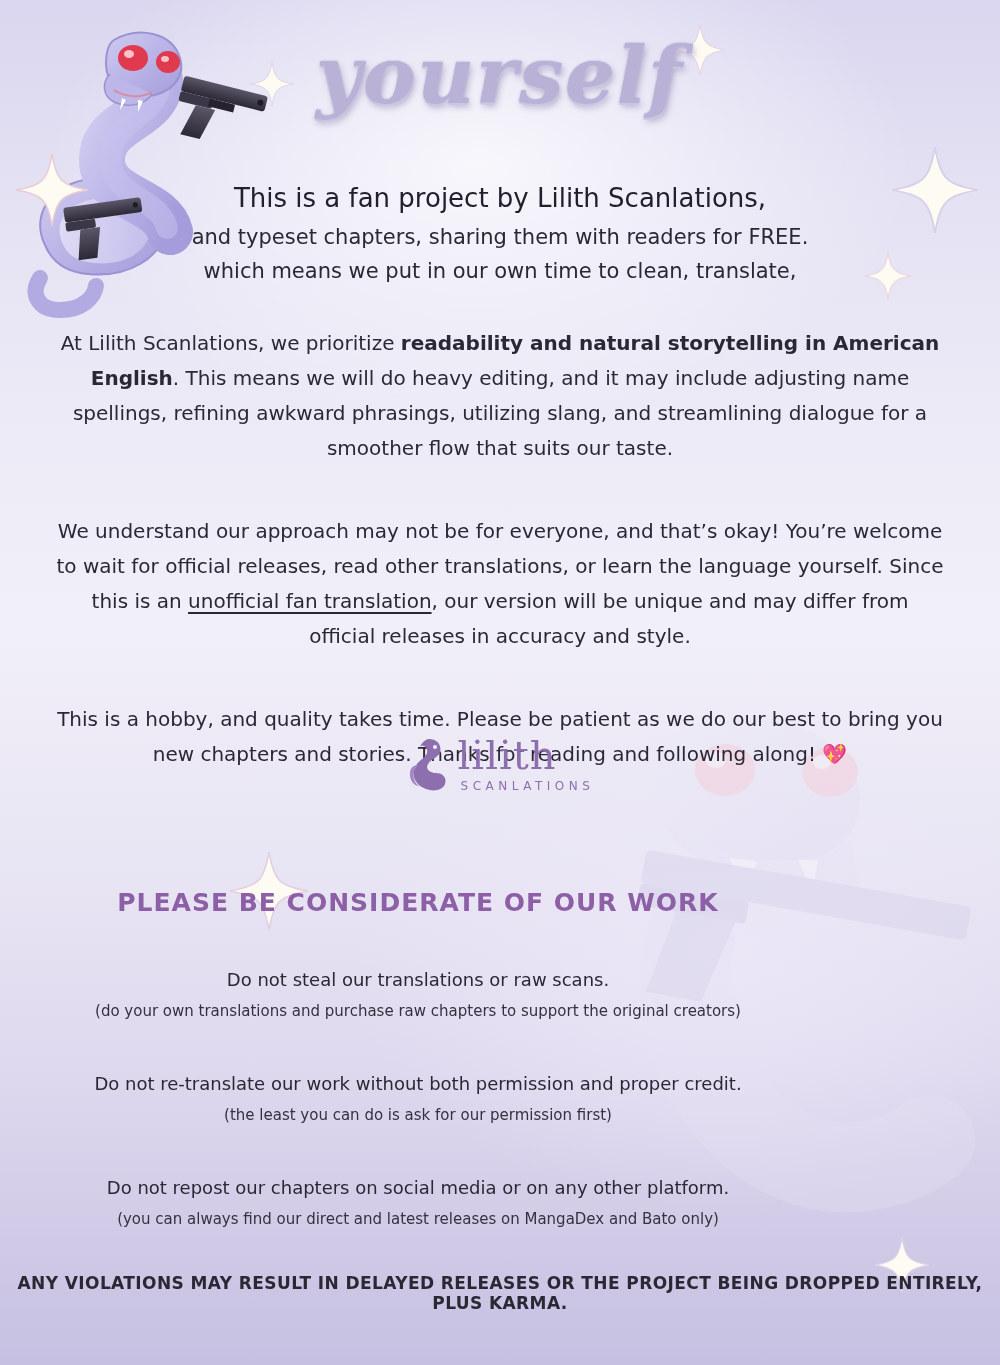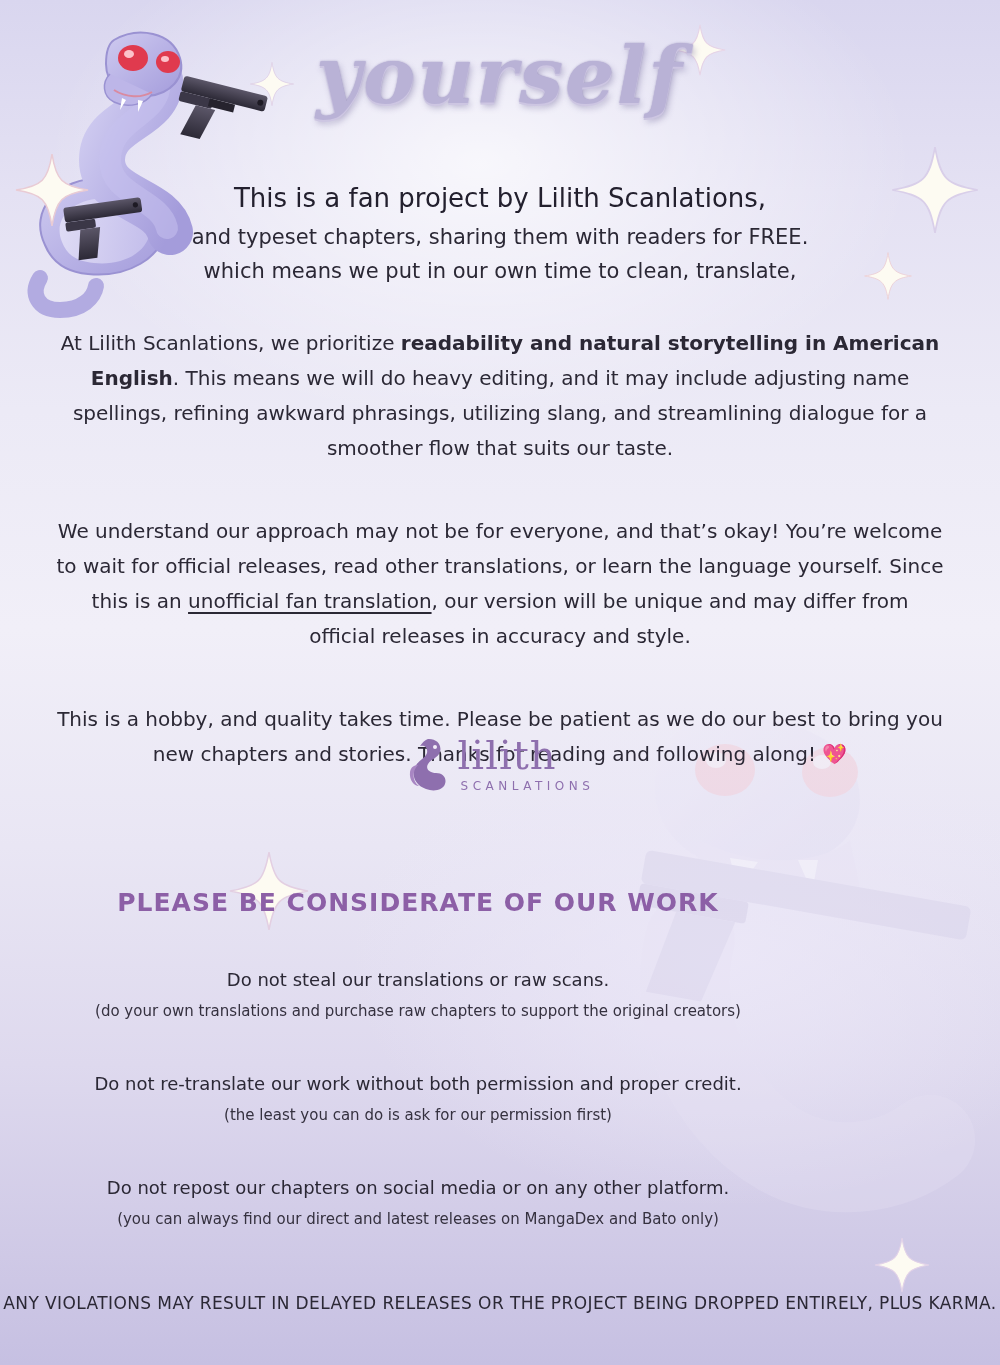--- a/index.html
+++ b/index.html
@@ -171,21 +171,21 @@
   }
   .rule-gap { height: 46px; }
 
   .footer {
     position: absolute;
     bottom: 52px;
     left: 0;
     width: 1000px;
     text-align: center;
     font-size: 17px;
-    font-weight: normal;
+    font-weight: bold;
     letter-spacing: 0.4px;
     text-transform: uppercase;
     color: #2b2835;
   }
 </style>
 </head>
 <body>
 
 <div class="page">
 

